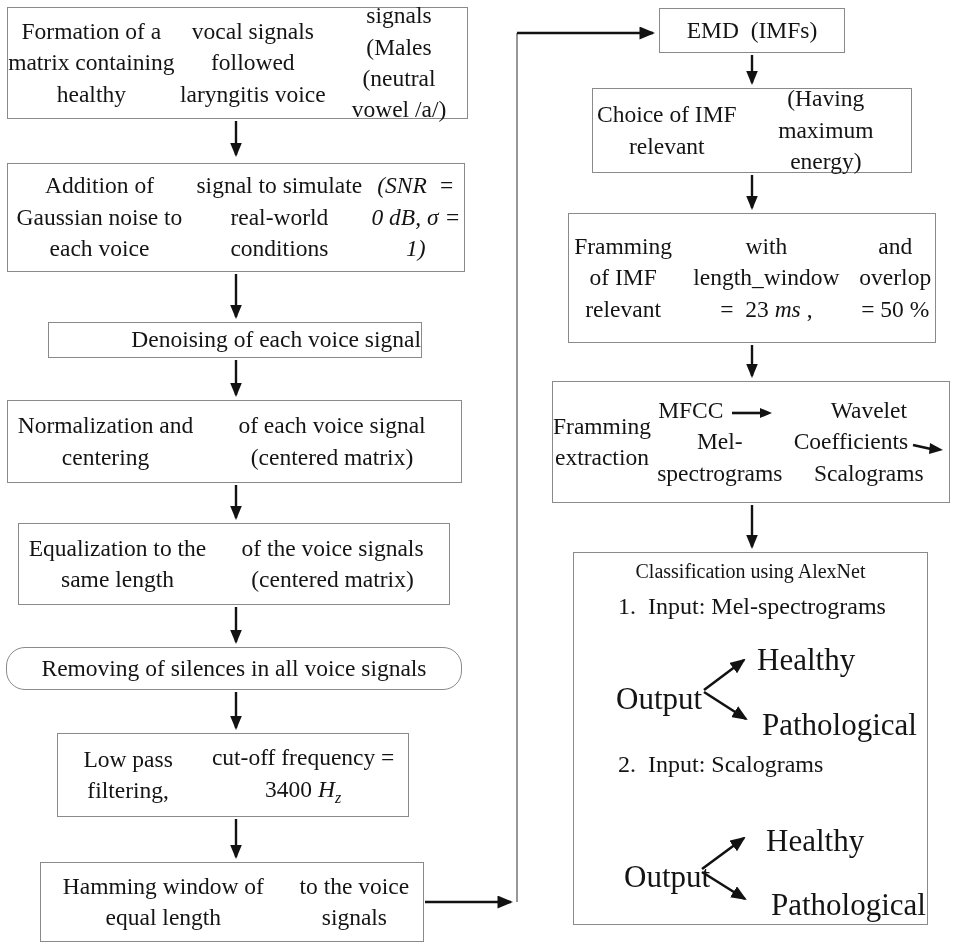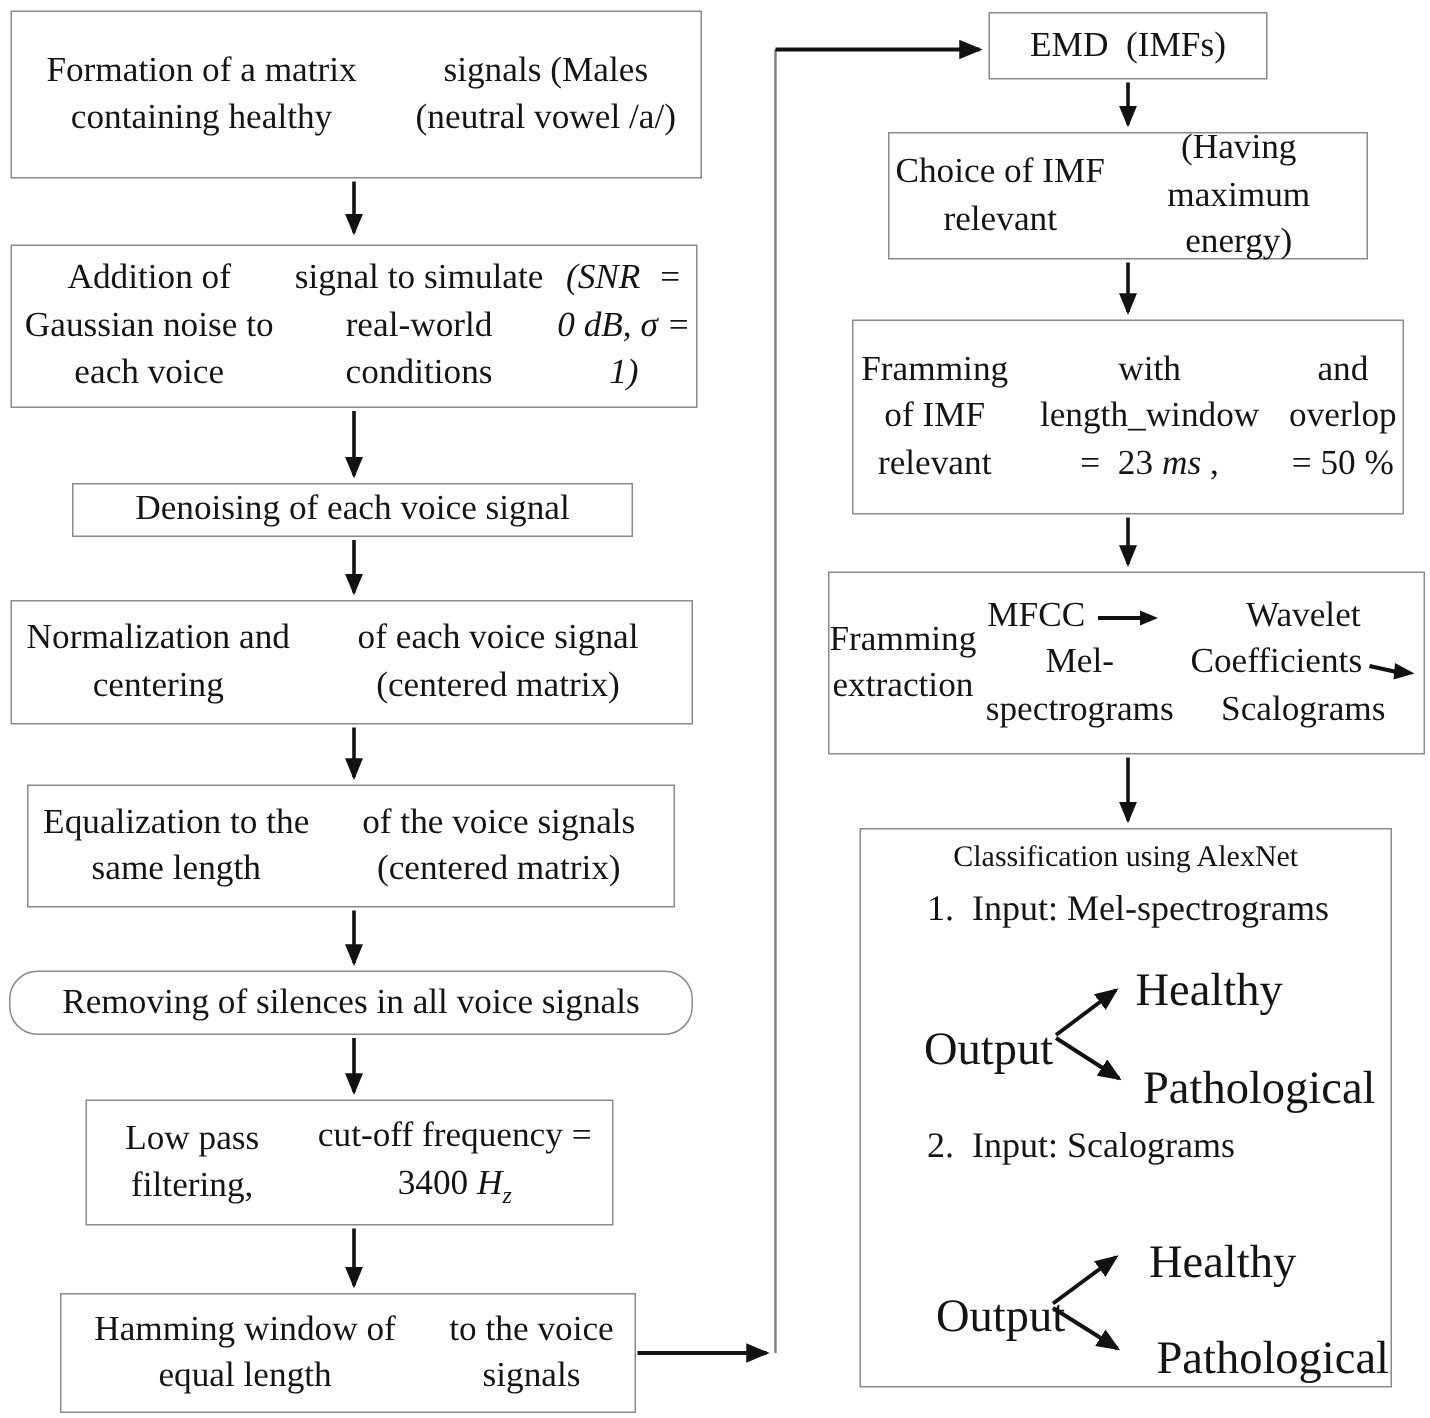--- a/index.html
+++ b/index.html
@@ -22,21 +22,21 @@
     font-size:23.5px;
     line-height:1.34;
     box-sizing:border-box;
   }
   .line{white-space:pre-wrap;}
   .math{font-style:italic;}
   sub.mz{font-style:italic;font-size:16px;}
   
   #b-formation{left:7px;top:7px;width:461px;height:112px;}
   #b-gaussian{left:7px;top:163px;width:458px;height:109px;}
-  #b-denoising{left:48px;top:322px;width:374px;height:36px;line-height:1.1;overflow:hidden;}
+  #b-denoising{left:48px;top:322px;width:374px;height:36px;line-height:1.1;overflow:hidden;justify-content:flex-end;}
   #b-normalization{left:7px;top:400px;width:455px;height:83px;}
   #b-equalization{left:18px;top:523px;width:432px;height:82px;}
   #b-removing{left:6px;top:647px;width:456px;height:43px;border-radius:19px;}
   #b-lowpass{left:57px;top:733px;width:352px;height:84px;}
   #b-hamming{left:40px;top:862px;width:384px;height:80px;}
   
   #b-emd{left:659px;top:8px;width:186px;height:45px;}
   #b-choice{left:592px;top:88px;width:320px;height:85px;}
   #b-framming{left:568px;top:213px;width:368px;height:130px;gap:16px;}
   #b-features{left:552px;top:381px;width:398px;height:122px;}
@@ -63,20 +63,21 @@
     pointer-events:none;z-index:5;
   }
 </style>
 </head>
 <body>
 
 <div id="stage">
 
   <div class="box" id="b-formation">
     <div class="line">Formation of a matrix containing healthy</div>
+    <div class="line">vocal signals followed laryngitis voice</div>
     <div class="line">signals (Males (neutral vowel /a/)</div>
   </div>
 
   <div class="box" id="b-gaussian">
     <div class="line">Addition of Gaussian noise to each voice</div>
     <div class="line">signal to simulate real-world conditions</div>
     <div class="line math">(SNR  =  0 dB, σ = 1)</div>
   </div>
 
   <div class="box" id="b-denoising">

